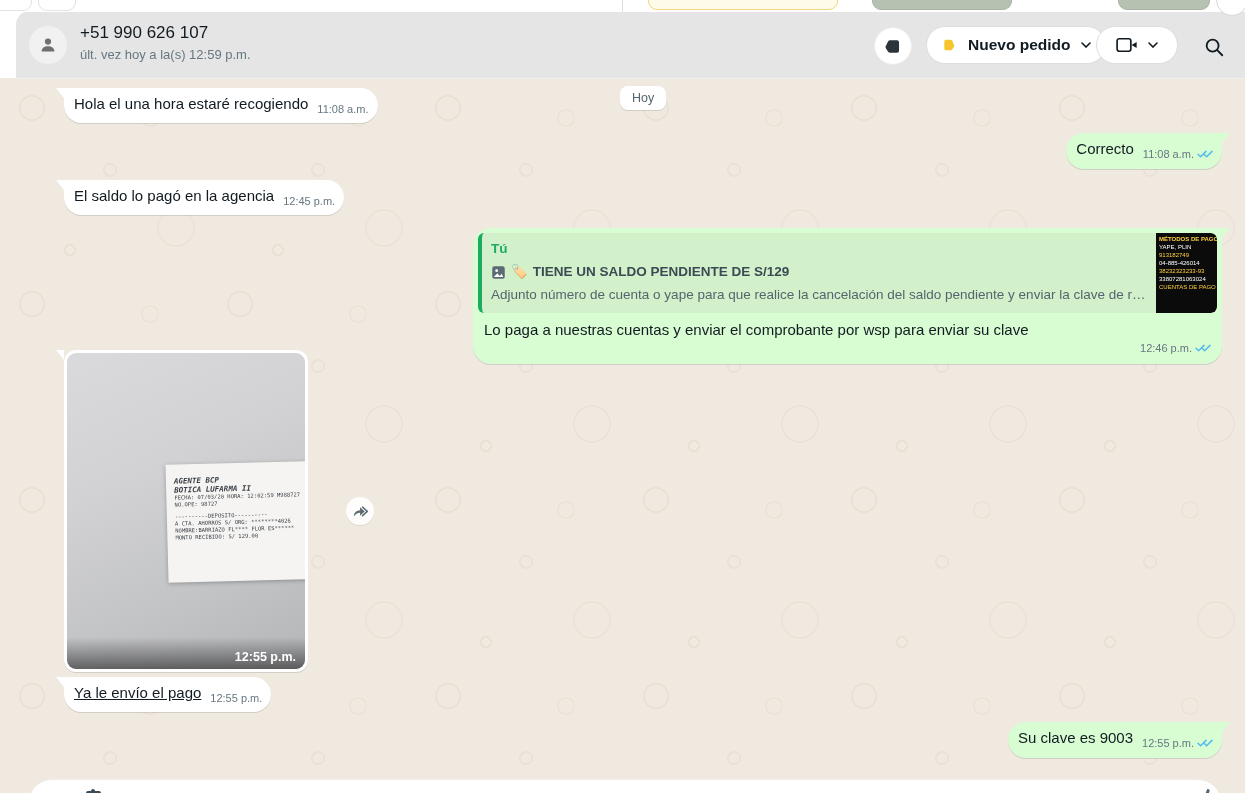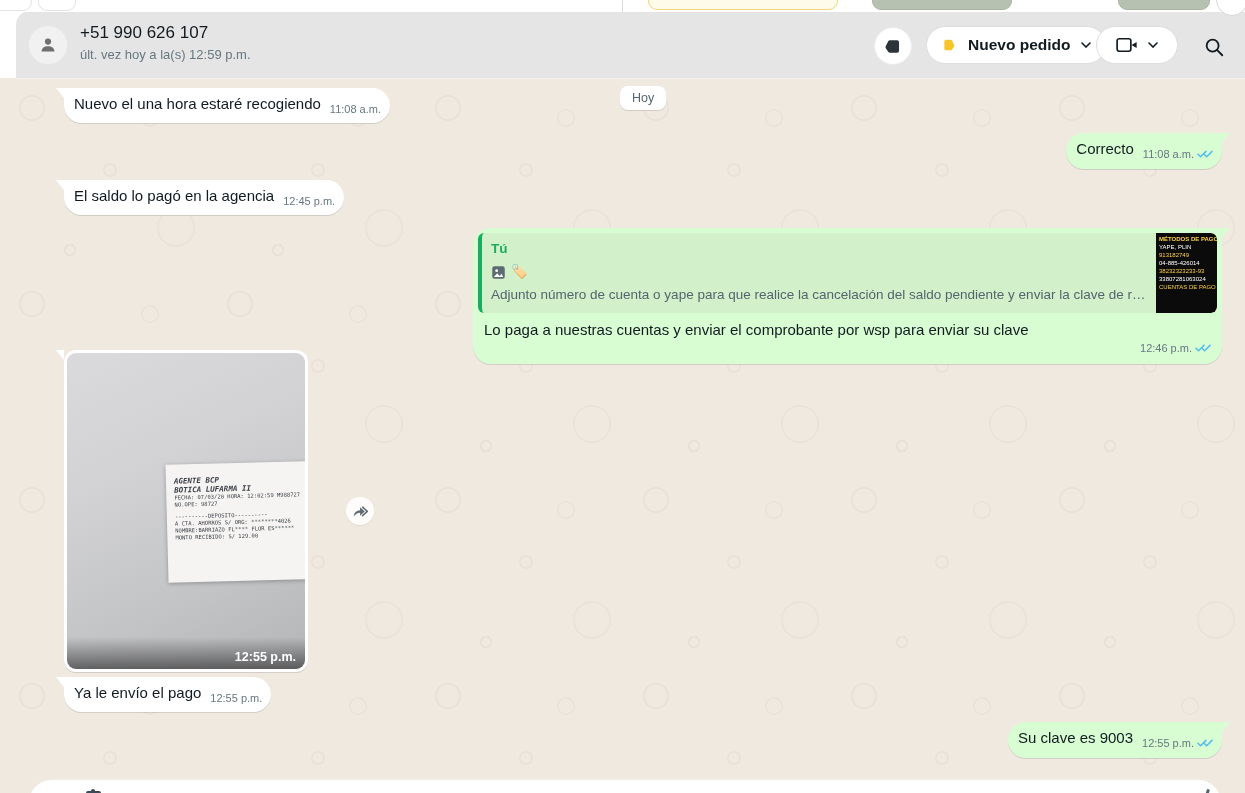--- a/index.html
+++ b/index.html
@@ -157,21 +157,21 @@
       <svg width="22" height="22" viewBox="0 0 24 24">
         <circle cx="10.5" cy="10.5" r="6.5" fill="none" stroke="#111b21" stroke-width="2"></circle>
         <path d="M15.5 15.5L21 21" stroke="#111b21" stroke-width="2" stroke-linecap="round"></path>
       </svg>
     </div>
   </div>
 
   <div class="date-pill">Hoy</div>
 
   <div class="msg in" style="left:64px;top:88px;">
-    <span>Nuevo el una hora estaré recogiendo</span><span class="meta">11:08 a.m.</span>
+    <span>Hola el una hora estaré recogiendo</span><span class="meta">11:08 a.m.</span>
   </div>
 
   <div class="msg out" style="right:23px;top:133px;">
     <span>Correcto</span><span class="meta"><span>11:08 a.m.</span><span class="checks"><svg width="16" height="10" viewBox="0 0 16 10">
             <path d="M1 5.2l2.6 2.6L9 2.4" fill="none" stroke="#53bdeb" stroke-width="1.5" stroke-linecap="round" stroke-linejoin="round"></path>
             <path d="M7 5.2l2.6 2.6L15 2.4" fill="none" stroke="#53bdeb" stroke-width="1.5" stroke-linecap="round" stroke-linejoin="round"></path>
           </svg></span></span>
   </div>
 
   <div class="msg in" style="left:64px;top:180px;">
@@ -181,20 +181,21 @@
   <div class="msg out quote-msg">
     <div class="quote-box">
       <div class="quote-author">Tú</div>
       <div class="quote-titlerow">
         <svg width="15" height="15" viewBox="0 0 24 24">
           <rect x="2" y="2" width="20" height="20" rx="3.5" fill="#5d6b75"></rect>
           <circle cx="9" cy="9" r="2.2" fill="#fff"></circle>
           <path d="M4.5 19l5.5-6 4 4.5 3-3.5 2.5 5z" fill="#fff"></path>
         </svg>
         <span>🏷️</span>
+        <span>TIENE UN SALDO PENDIENTE DE S/129</span>
       </div>
       <div class="quote-snippet">Adjunto número de cuenta o yape para que realice la cancelación del saldo pendiente y enviar la clave de retiro…</div>
       <div class="quote-thumb">
         <div class="thumb-title">MÉTODOS DE PAGO</div>
         <div class="thumb-line">YAPE, PLIN</div>
         <div class="thumb-line">913182749</div>
         <div class="thumb-line">04-885-426014</div>
         <div class="thumb-line">38232323233-93</div>
         <div class="thumb-line">33807281063024</div>
         <div class="thumb-line">CUENTAS DE PAGO</div>
@@ -224,21 +225,21 @@
     </div>
   </div>
 
   <div class="fwd-btn">
     <svg width="17" height="14" viewBox="0 0 20 16">
       <path d="M2 14.5C2.4 9.5 5.5 7.2 9.5 7V3.5L15 8.5 9.5 13.5V10C6.5 10 4 11.5 2 14.5z" fill="#5f6b73"></path>
       <path d="M12.5 3.5L18 8.5 12.5 13.5" fill="none" stroke="#5f6b73" stroke-width="1.8" stroke-linejoin="round" stroke-linecap="round"></path>
     </svg>
   </div>
 
-  <div class="msg in" style="left:64px;top:677px;">
+  <div class="msg in" style="left:64px;top:677px;text-decoration:underline;">
     <span>Ya le envío el pago</span><span class="meta">12:55 p.m.</span>
   </div>
 
   <div class="msg out" style="right:23px;top:722px;">
     <span>Su clave es 9003</span><span class="meta"><span>12:55 p.m.</span><span class="checks"><svg width="16" height="10" viewBox="0 0 16 10">
             <path d="M1 5.2l2.6 2.6L9 2.4" fill="none" stroke="#53bdeb" stroke-width="1.5" stroke-linecap="round" stroke-linejoin="round"></path>
             <path d="M7 5.2l2.6 2.6L15 2.4" fill="none" stroke="#53bdeb" stroke-width="1.5" stroke-linecap="round" stroke-linejoin="round"></path>
           </svg></span></span>
   </div>
 

